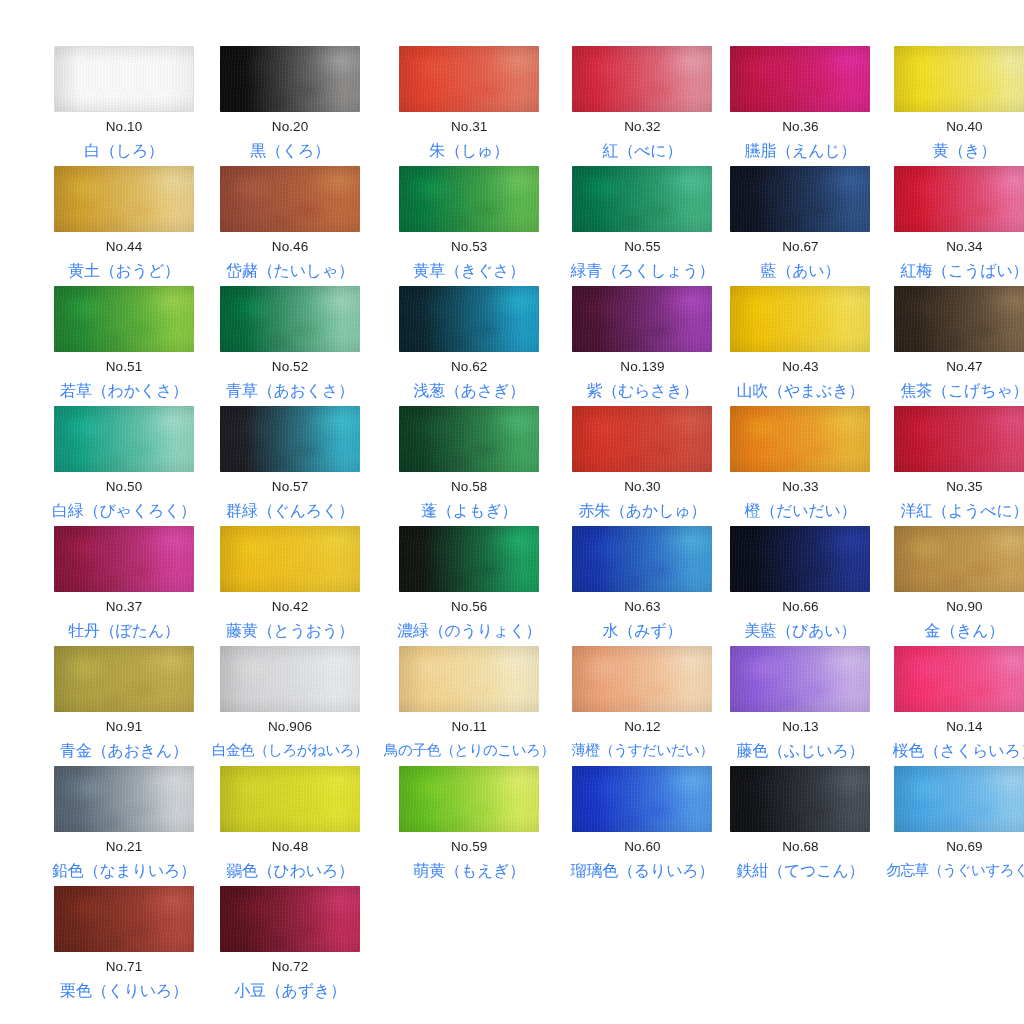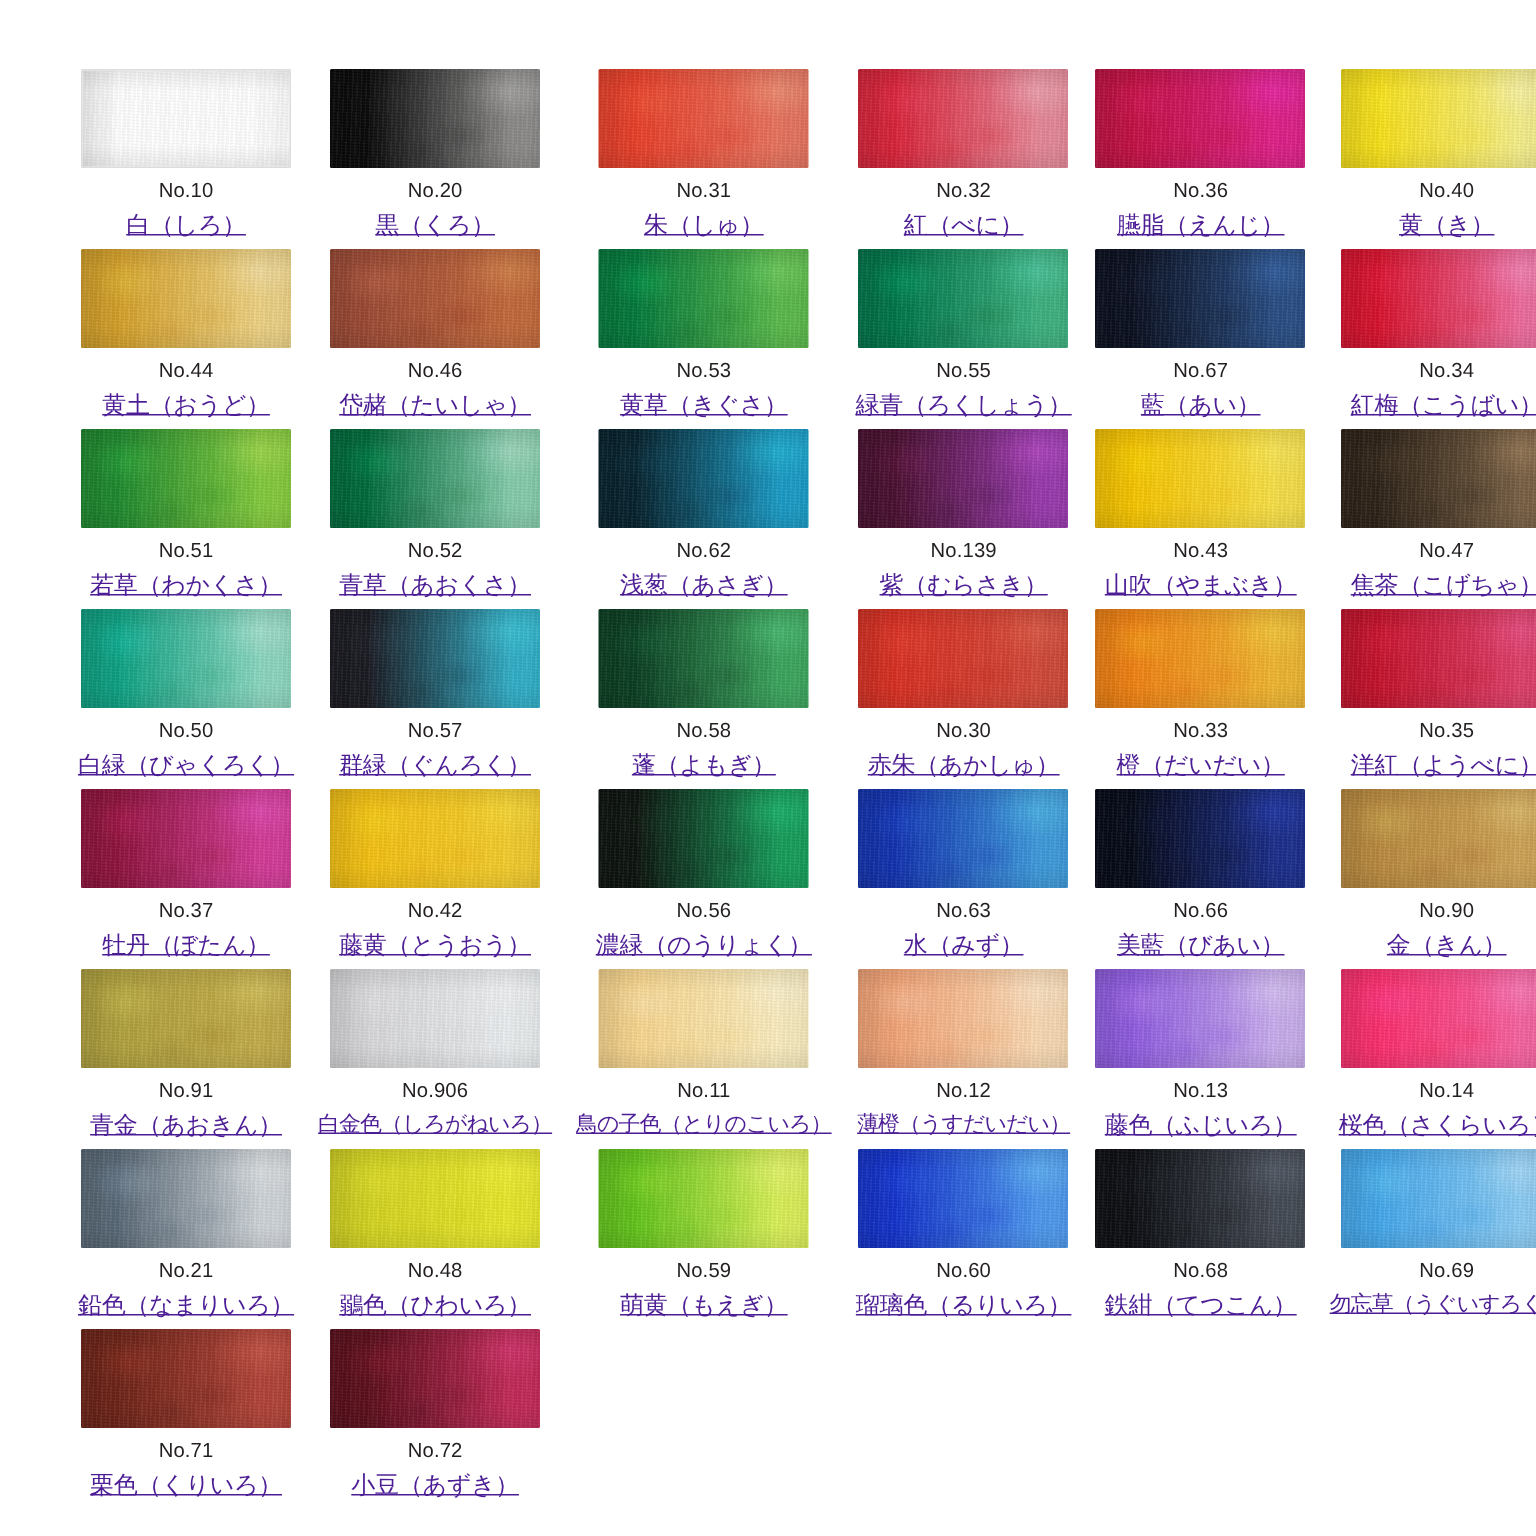--- a/index.html
+++ b/index.html
@@ -71,25 +71,24 @@
     margin-top: 8px;
     font-size: 13.5px;
     color: #231f20;
     letter-spacing: 0.1px;
     line-height: 1;
     white-space: nowrap;
   }
   .swatch-name {
     margin-top: 9px;
     font-size: 16px;
-    color: #4c1d95;
+    color: #3b82f6;
     line-height: 1;
     white-space: nowrap;
     letter-spacing: -0.2px;
-    text-decoration: underline;
   }
   .swatch-name.tight { font-size: 14.6px; letter-spacing: -0.6px; }
 </style>
 </head>
 <body>
 
 <div id="chart-root">
   <div class="swatch-grid">
       <div class="swatch-cell">
         <div class="swatch-chip outlined" style="background: linear-gradient(to right, rgb(255, 255, 255) 0%, rgb(255, 255, 255) 18%, rgb(255, 255, 255) 88%, rgb(255, 255, 255) 100%);">

